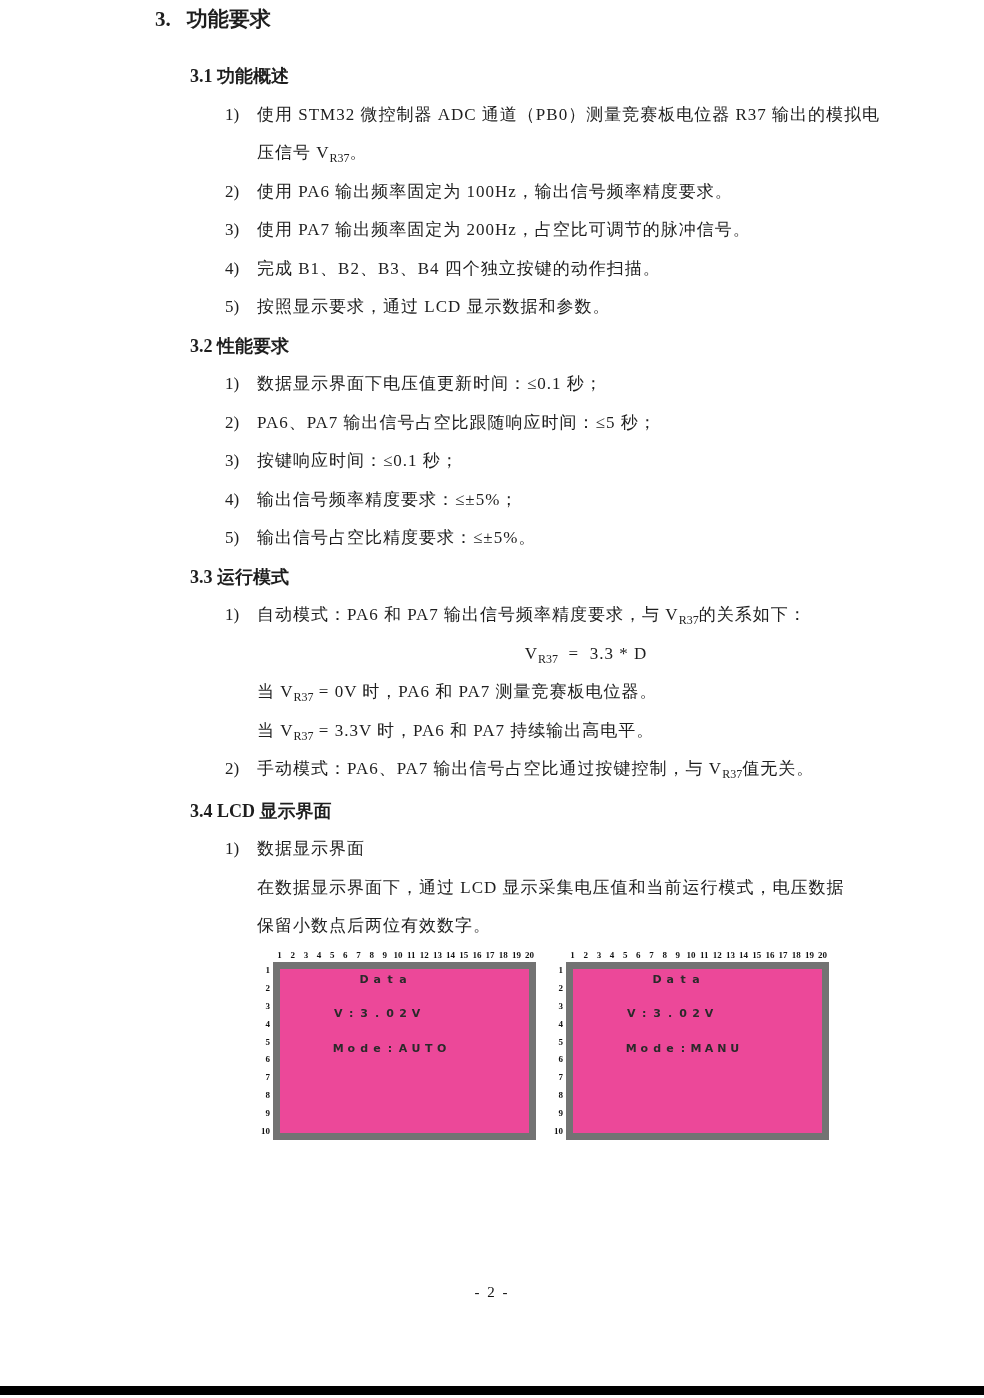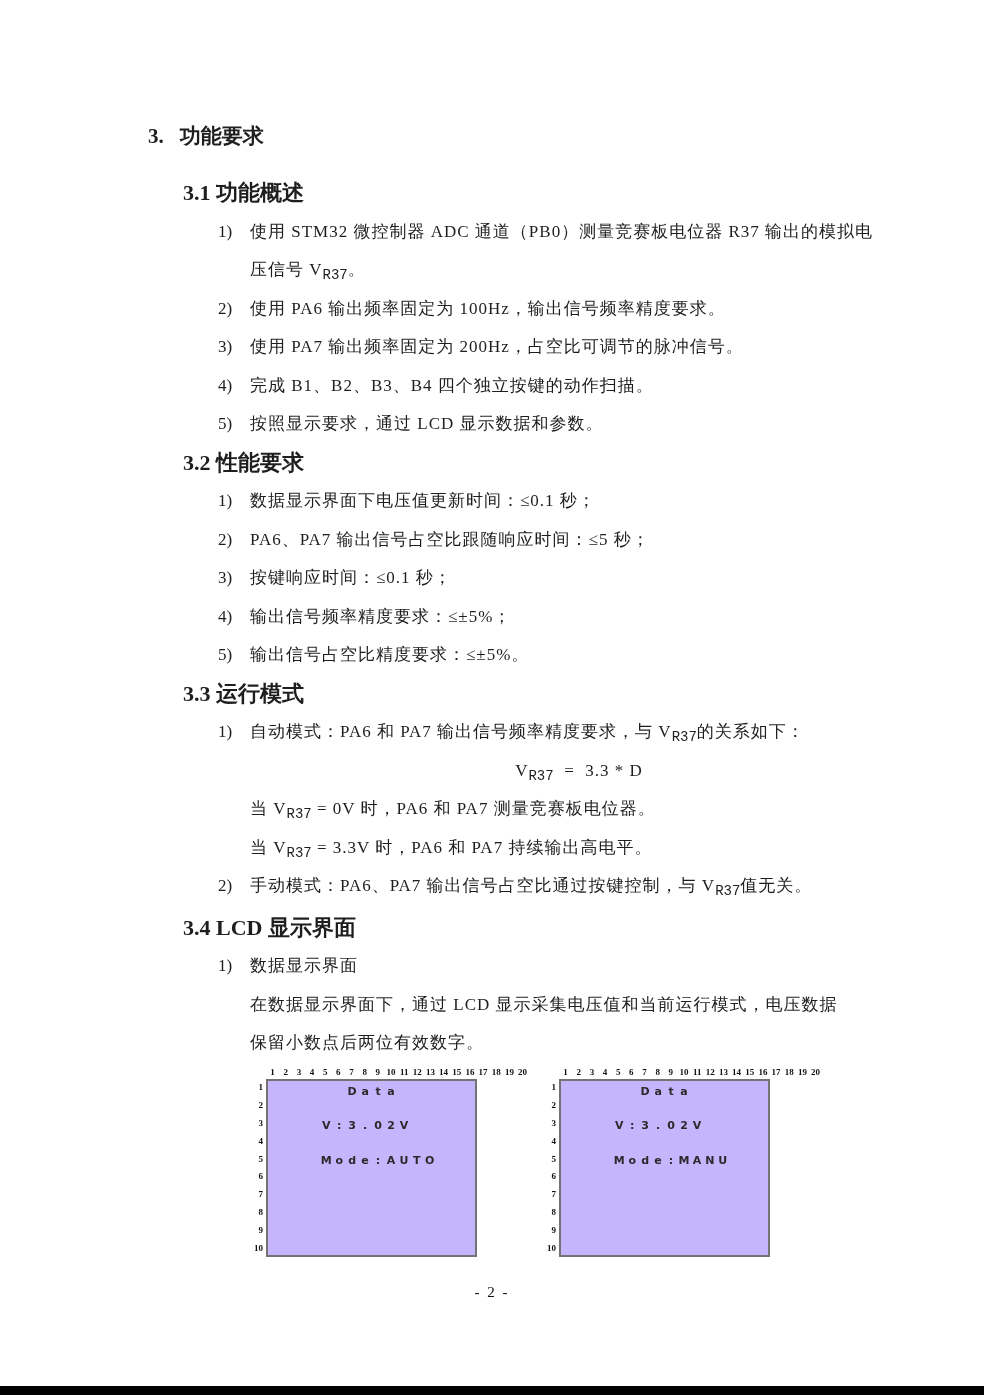--- a/index.html
+++ b/index.html
@@ -5,47 +5,47 @@
   * { box-sizing: border-box; }
   html, body { margin: 0; padding: 0; background: #ffffff; }
   .page {
     position: relative;
     width: 984px; height: 1398px;
     background: #ffffff;
     overflow: hidden;
     font-family: "Liberation Serif", "DejaVu Serif", serif;
     color: #1e1e1e;
   }
-  .content { position: absolute; left: 148px; top: 0; width: 760px; padding-top: 117px; }
+  .content { position: absolute; left: 155px; top: 0; width: 760px; }
 
   .title { margin: 0; font-size: 21px; line-height: 39px; font-weight: bold; }
   .title-num { display: inline-block; margin-right: 16px; }
 
-  .heading { margin: 0; padding-left: 35px; font-size: 22px; line-height: 38.5px; font-weight: bold; white-space: nowrap; }
+  .heading { margin: 0; padding-left: 35px; font-size: 18px; line-height: 38.5px; font-weight: bold; white-space: nowrap; }
   .h31 { margin-top: 18px; }
   .h34 { margin-top: 3px; }
 
   .item { position: relative; padding-left: 102px; }
   .item .num { position: absolute; left: 70px; top: 0; font-size: 17px; line-height: 38.5px; }
   .line { font-size: 17px; line-height: 38.5px; white-space: nowrap; letter-spacing: 1px; }
-  sub { font-size: 14px; letter-spacing: 0; line-height: 0; font-family: Liberation Mono, monospace; }
+  sub { font-size: 12px; letter-spacing: 0; line-height: 0; }
   .formula { text-align: center; font-size: 17px; line-height: 38.5px; white-space: pre; letter-spacing: 1px; }
 
   
   .lcd-pair { position: relative; height: 202px; margin-top: 3px; }
   .lcd { position: absolute; top: 0; width: 263px; }
   .lcd-a { left: 118px; }
   .lcd-b { left: 411px; }
   .lcd-cols { display: flex; height: 13px; font-family: "Liberation Serif", serif; font-weight: bold; font-size: 9px; color: #111; }
   .lcd-cols span { flex: 1; text-align: center; line-height: 13px; }
   .lcd-body { position: relative; }
   .lcd-rows { position: absolute; left: -15px; top: 0; width: 12px; height: 178px; display: flex; flex-direction: column;
               font-family: "Liberation Serif", serif; font-weight: bold; font-size: 9px; color: #111; }
   .lcd-rows span { flex: 1; display: flex; align-items: center; justify-content: flex-end; }
-  .lcd-box { position: relative; width: 211px; height: 178px; border: 2px solid #737373; background: #c4b5fd; }
+  .lcd-box { position: relative; width: 263px; height: 178px; border: 7px solid #737373; background: #ec4899; }
   .lcd-line { position: absolute; white-space: nowrap; }
   .lcd-line span { display: inline-block; width: 12.95px; height: 17.4px; line-height: 17.4px; text-align: center;
                    font-family: "DejaVu Sans", sans-serif; font-weight: bold; font-size: 11px; color: #2a2a2a; }
 
   .footer { position: absolute; top: 1282px; left: 0; width: 100%; text-align: center;
             font-size: 15px; line-height: 20px; letter-spacing: 2px; color: #111; }
   .bottom-bar { position: absolute; top: 1386px; left: 0; width: 100%; height: 9px; background: #000000; }
 </style>
 </head>
 <body>

